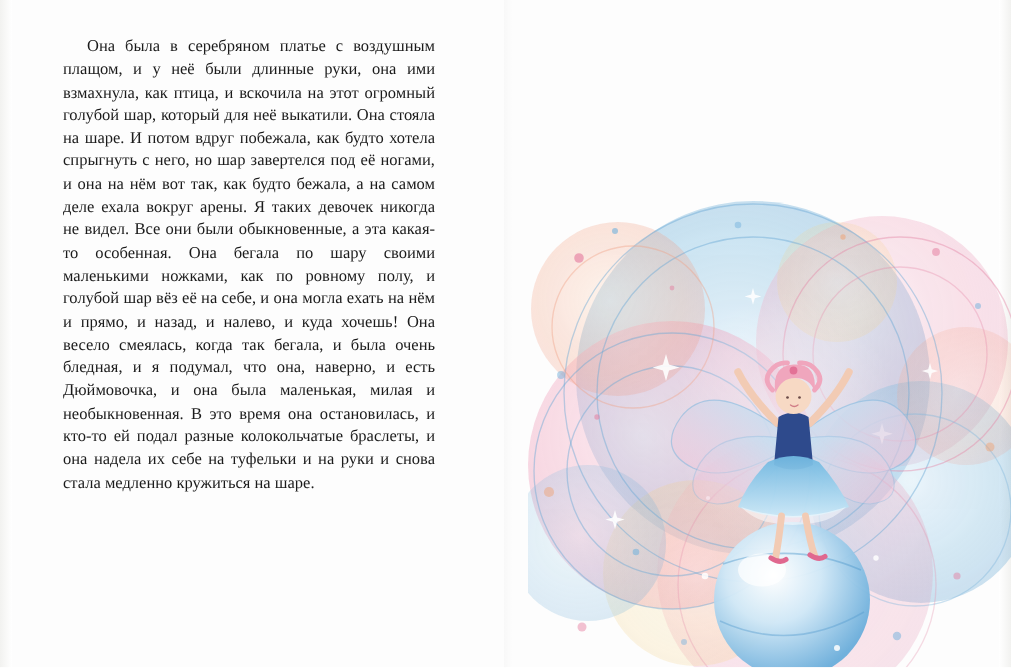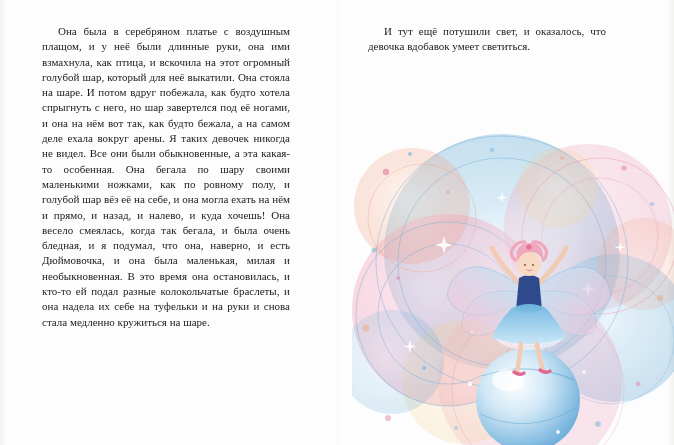--- a/index.html
+++ b/index.html
@@ -254,16 +254,15 @@
         <circle cx="206" cy="300" r="2"></circle>
       </g>
     </svg>
   </div>
 
   <div class="column left">
     <p class="para">Она была в серебряном платье с воздушным плащом, и у неё были длинные руки, она ими взмахнула, как птица, и вскочила на этот огромный голубой шар, который для неё выкатили. Она стояла на шаре. И потом вдруг побежала, как будто хотела спрыгнуть с него, но шар завертелся под её ногами, и она на нём вот так, как будто бежала, а на самом деле ехала вокруг арены. Я таких девочек никогда не видел. Все они были обыкновенные, а эта какая-то особенная. Она бегала по шару своими маленькими ножками, как по ровному полу, и голубой шар вёз её на себе, и она могла ехать на нём и прямо, и назад, и налево, и куда хочешь! Она весело смеялась, когда так бегала, и была очень бледная, и я подумал, что она, наверно, и есть Дюймовочка, и она была маленькая, милая и необыкновенная. В это время она остановилась, и кто-то ей подал разные колокольчатые браслеты, и она надела их себе на туфельки и на руки и снова стала медленно кружиться на шаре.</p>
   </div>
 
   <div class="column right">
-    <p class="para">И тут ещё потушили свет, и оказалось, что девочка вдобавок умеет светиться.</p>
   </div>
 
 </div>
 
 </body></html>

